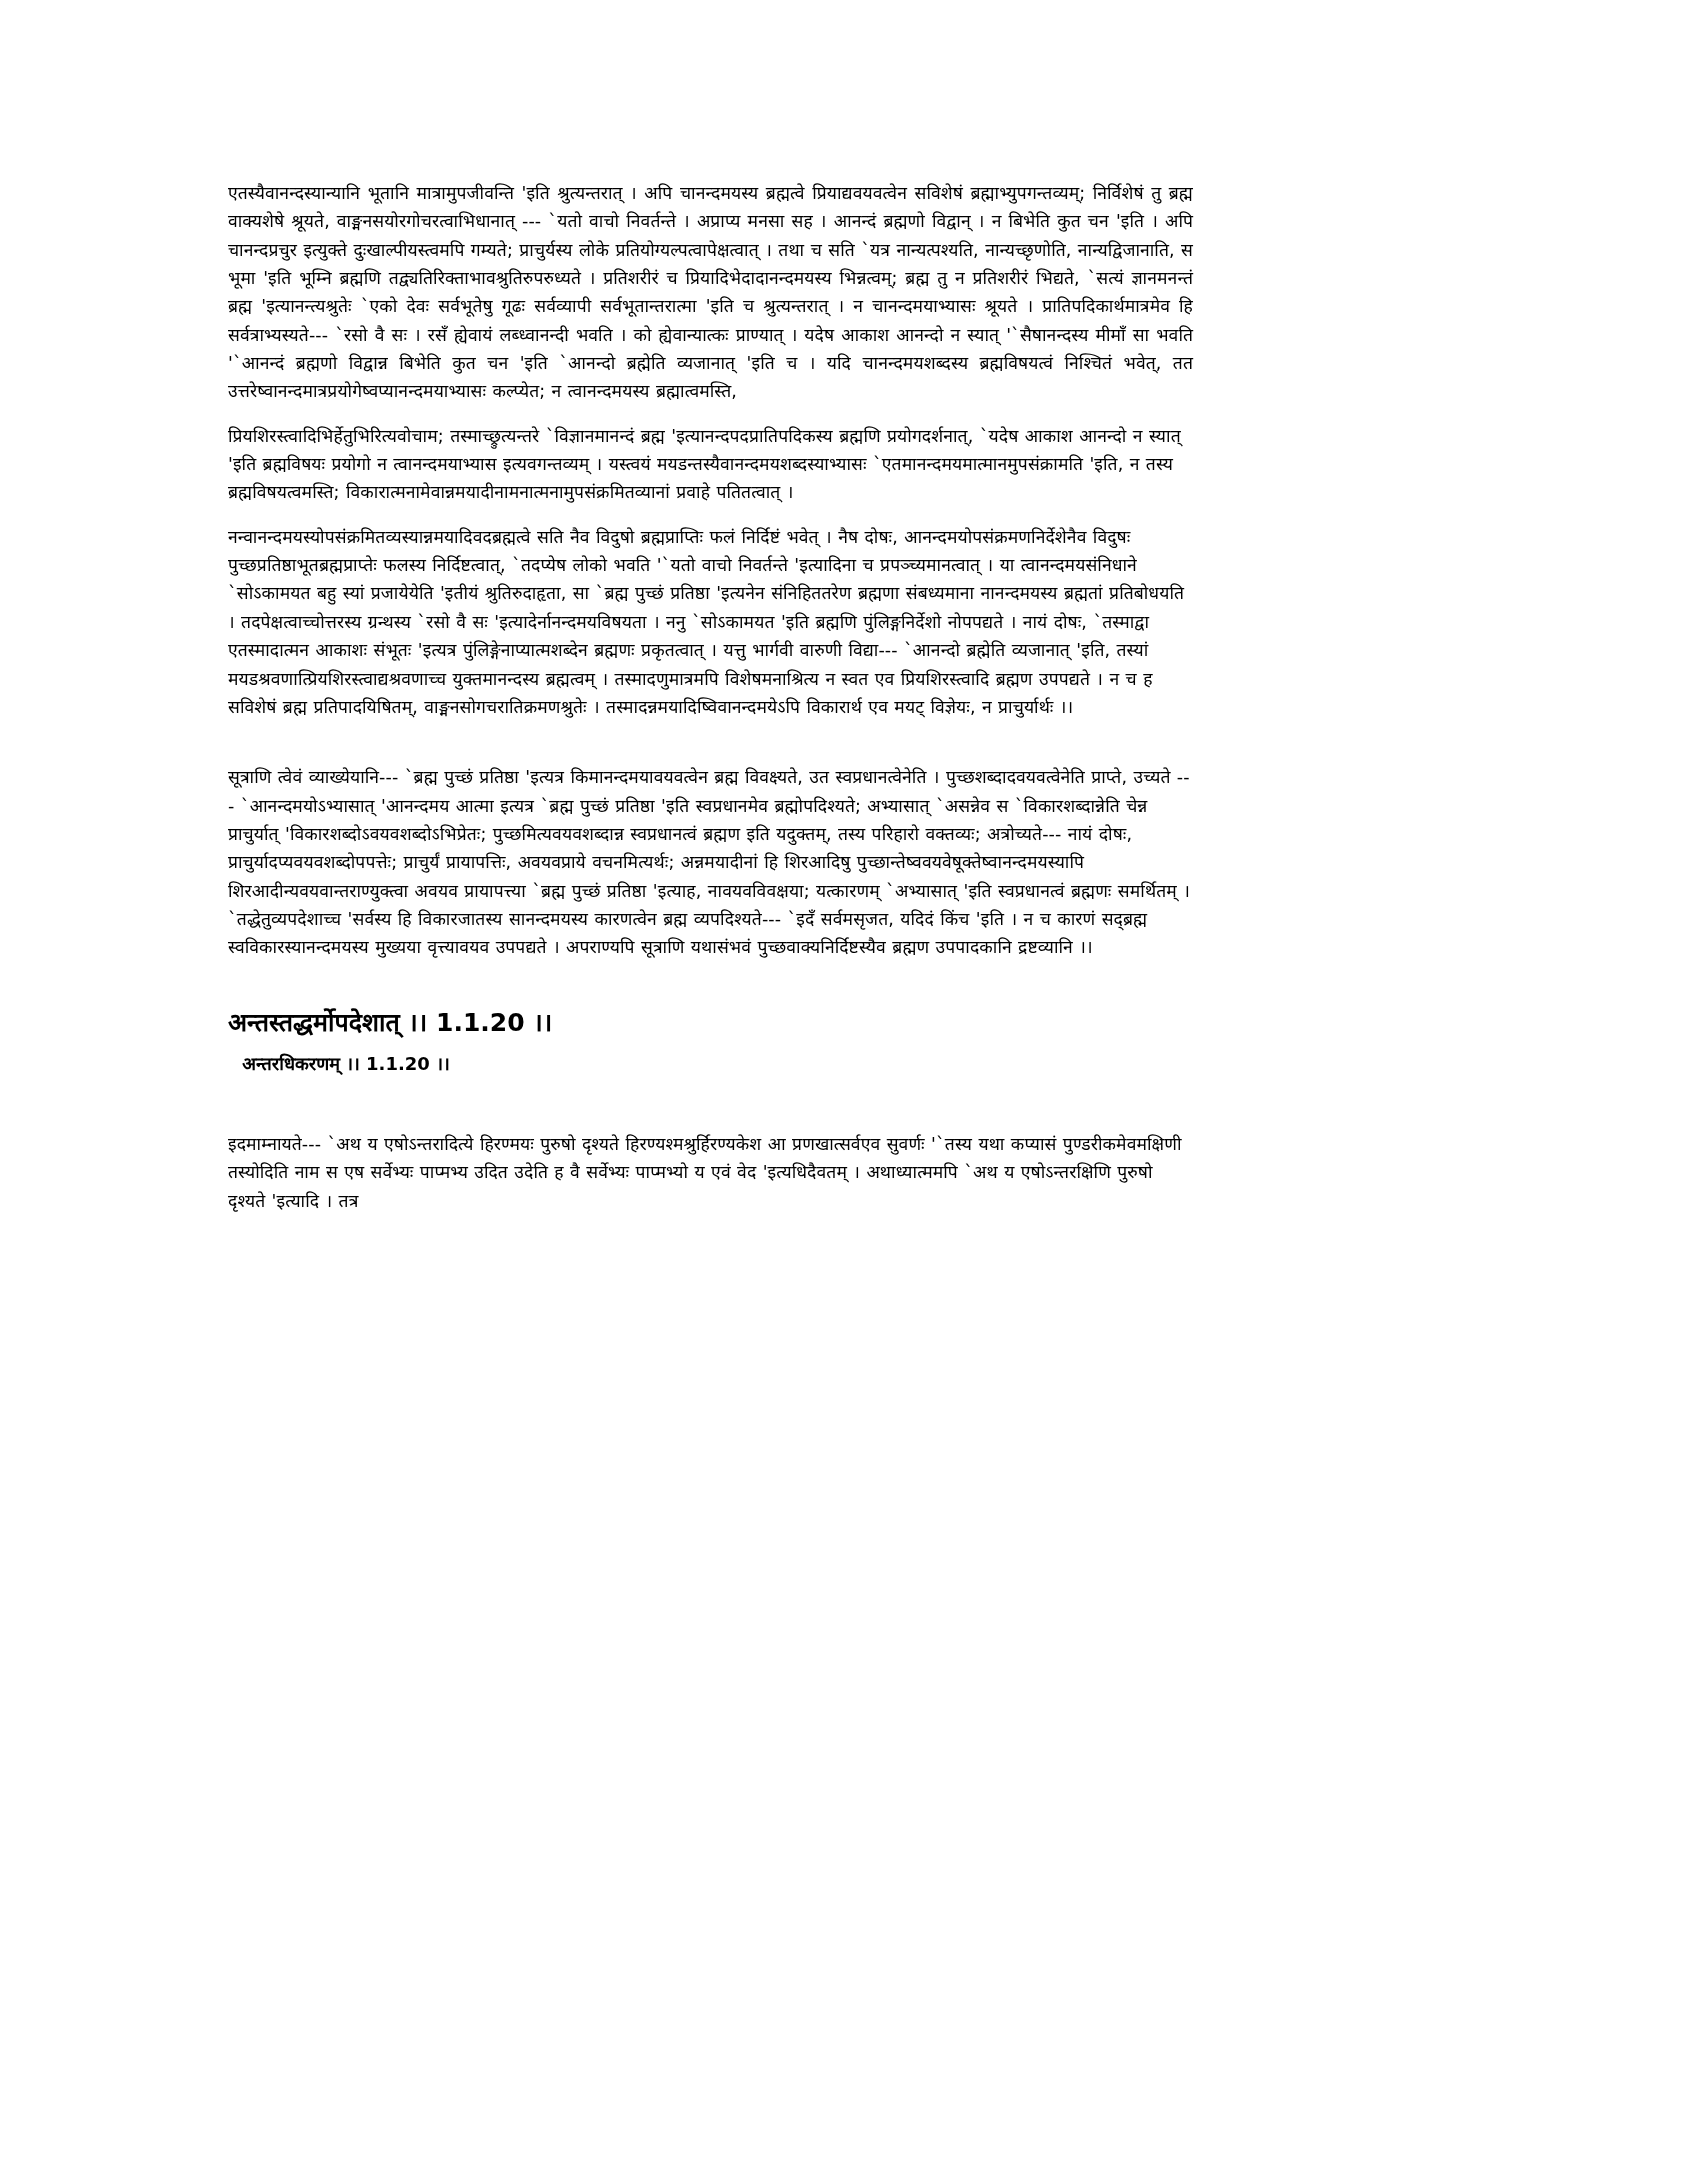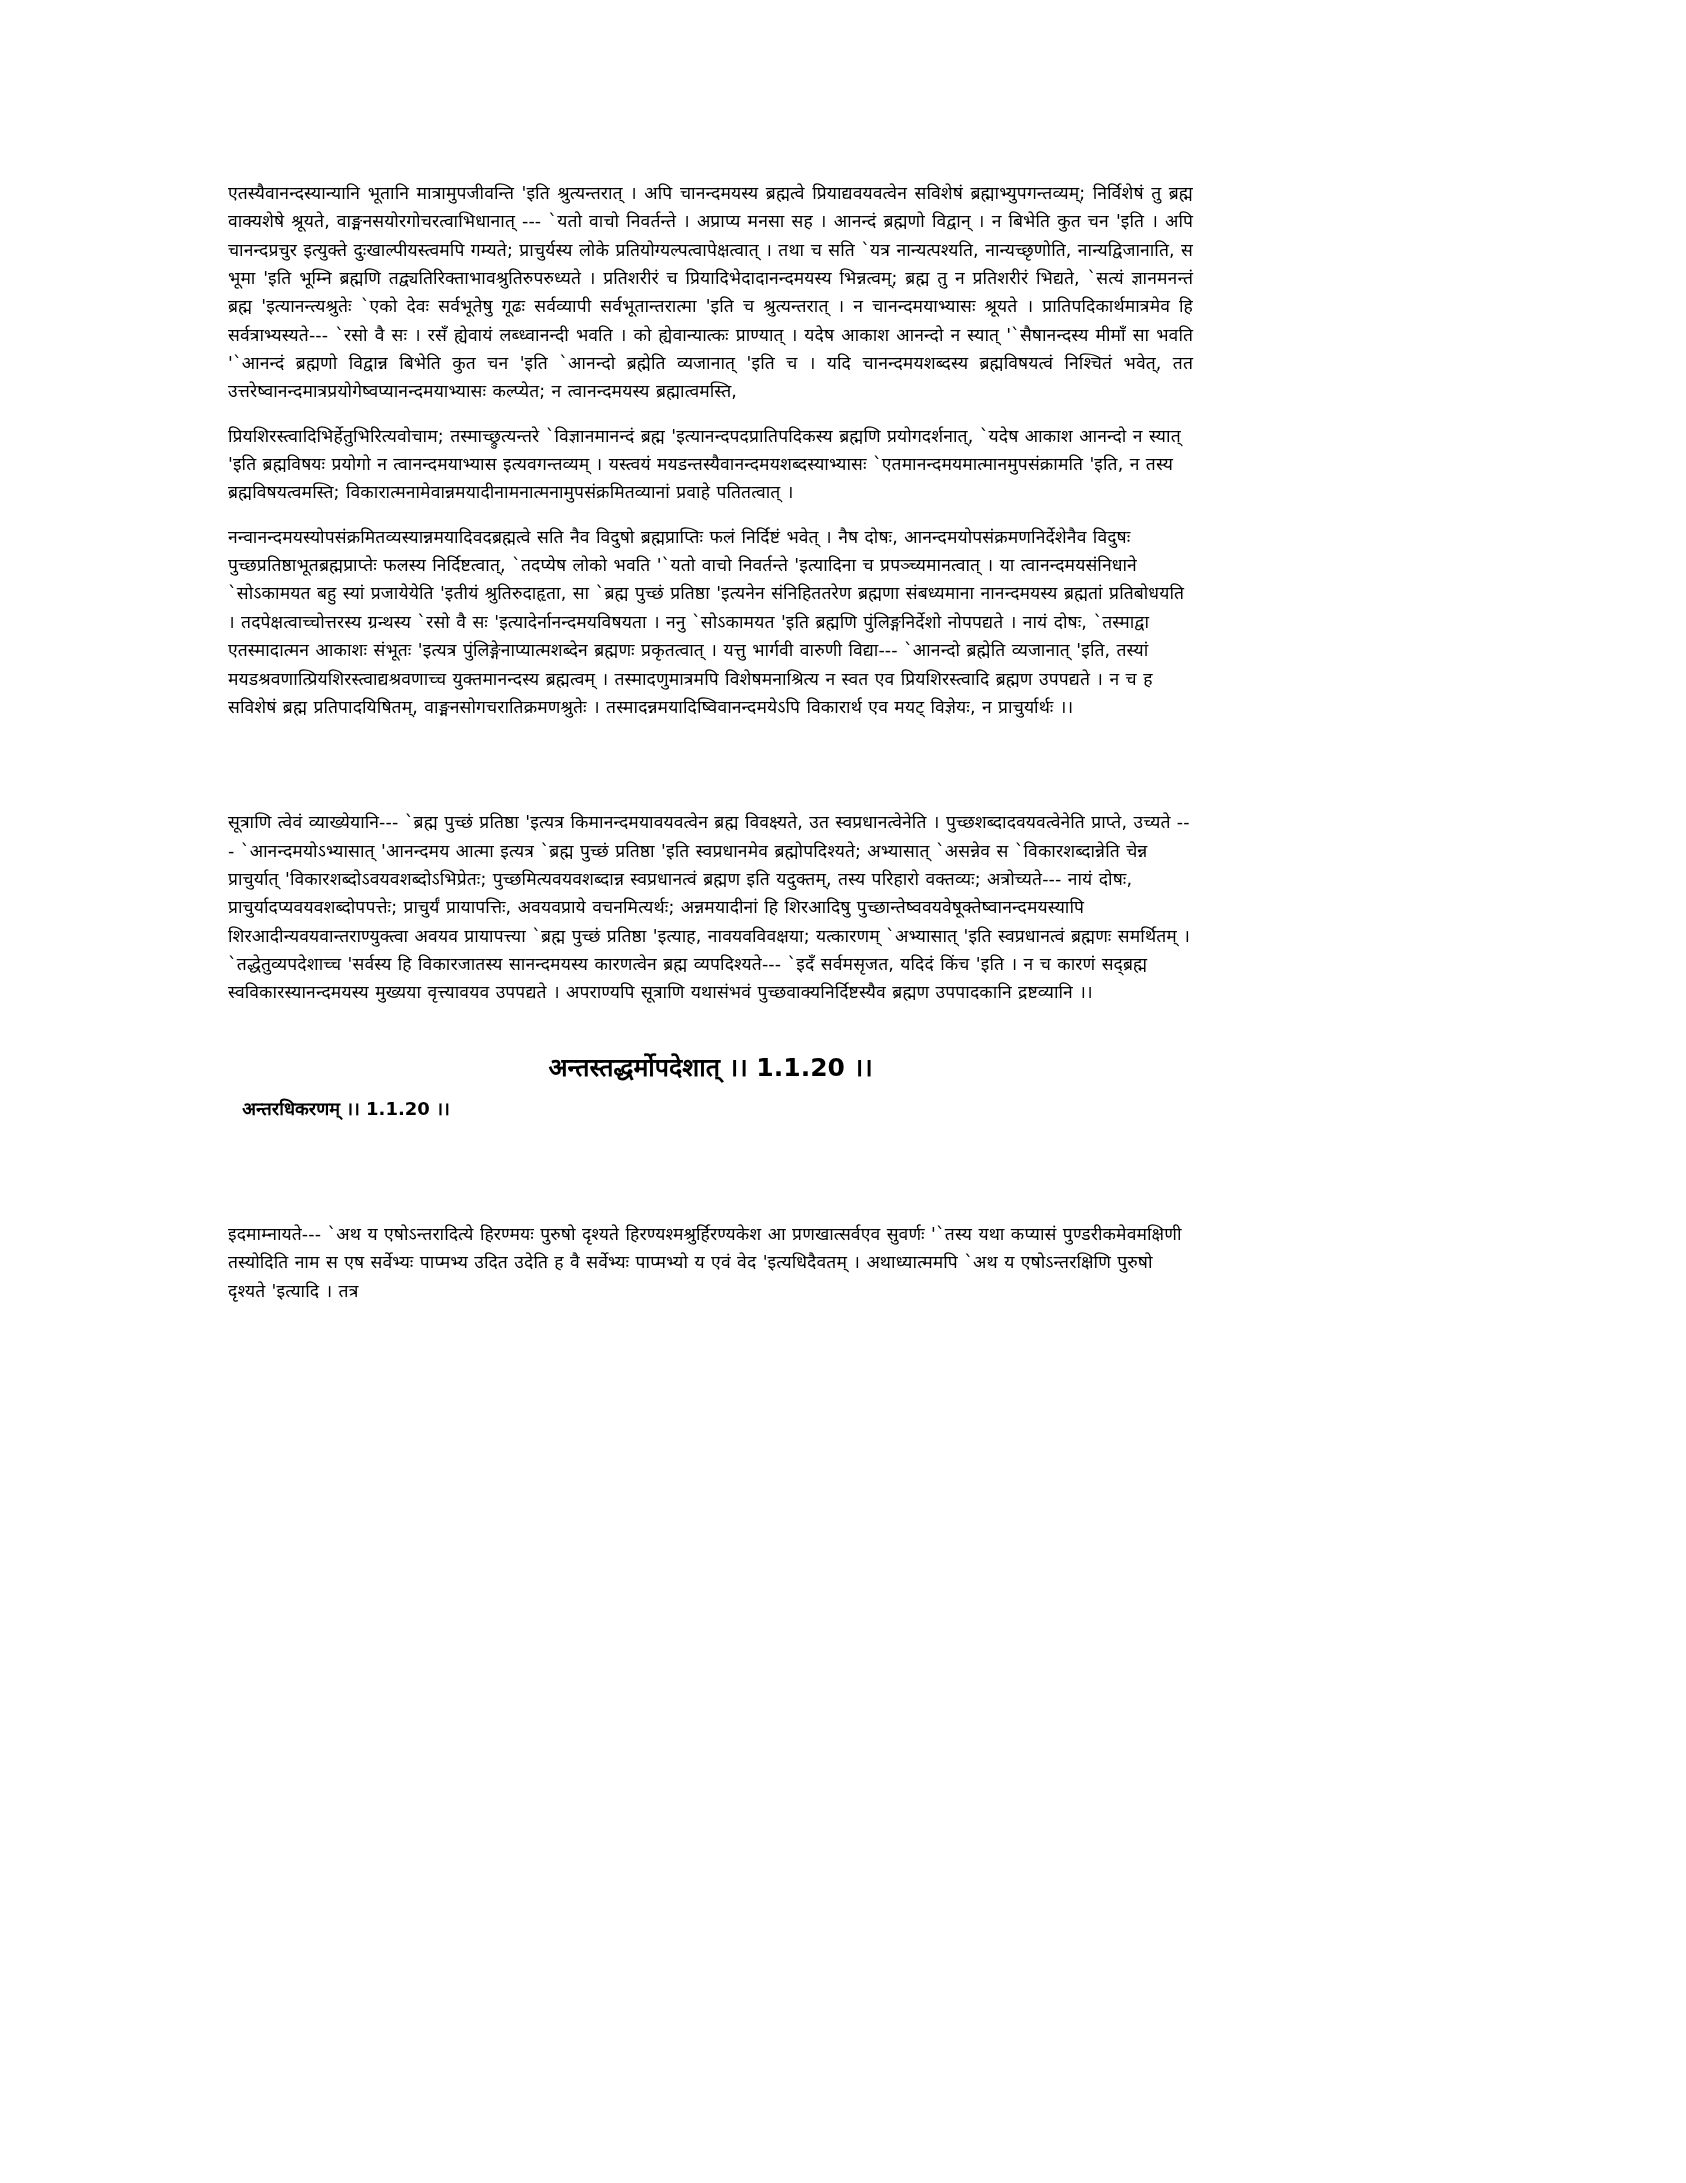--- a/index.html
+++ b/index.html
@@ -28,42 +28,41 @@
     letter-spacing: 0.1px;
     word-spacing: 0.7px;
   }
   .para + .para {
     margin-top: 16px;
   }
   .big-gap {
     height: 42px;
   }
   .section-title {
-    text-align: center;
+    text-align: left;
     font-size: 25px;
     font-weight: 700;
     margin: 0;
     padding: 0;
     line-height: 1.5;
   }
   .section-sub {
     text-align: left;
     font-size: 18px;
     font-weight: 700;
     margin: 9px;
     padding: 0 0 0 5.3px;
     line-height: 1.6;
   }
   .justified {
     text-align: justify;
     text-justify: inter-word;
   }
   .tight {
     text-align: left;
-    margin-top: 45px;
   }
 </style>
 </head>
 <body>
 
 <div class="page">
 
   <div class="para justified">एतस्यैवानन्दस्यान्यानि भूतानि मात्रामुपजीवन्ति 'इति श्रुत्यन्तरात् । अपि चानन्दमयस्य ब्रह्मत्वे प्रियाद्यवयवत्वेन सविशेषं ब्रह्माभ्युपगन्तव्यम्; निर्विशेषं तु ब्रह्म वाक्यशेषे श्रूयते, वाङ्मनसयोरगोचरत्वाभिधानात् --- `यतो वाचो निवर्तन्ते । अप्राप्य मनसा सह । आनन्दं ब्रह्मणो विद्वान् । न बिभेति कुत चन 'इति । अपि चानन्दप्रचुर इत्युक्ते दुःखाल्पीयस्त्वमपि गम्यते; प्राचुर्यस्य लोके प्रतियोग्यल्पत्वापेक्षत्वात् । तथा च सति `यत्र नान्यत्पश्यति, नान्यच्छृणोति, नान्यद्विजानाति, स भूमा 'इति भूम्नि ब्रह्मणि तद्व्यतिरिक्ताभावश्रुतिरुपरुध्यते । प्रतिशरीरं च प्रियादिभेदादानन्दमयस्य भिन्नत्वम्; ब्रह्म तु न प्रतिशरीरं भिद्यते, `सत्यं ज्ञानमनन्तं ब्रह्म 'इत्यानन्त्यश्रुतेः `एको देवः सर्वभूतेषु गूढः सर्वव्यापी सर्वभूतान्तरात्मा 'इति च श्रुत्यन्तरात् । न चानन्दमयाभ्यासः श्रूयते । प्रातिपदिकार्थमात्रमेव हि सर्वत्राभ्यस्यते--- `रसो वै सः । रसँ ह्येवायं लब्ध्वानन्दी भवति । को ह्येवान्यात्कः प्राण्यात् । यदेष आकाश आनन्दो न स्यात् '`सैषानन्दस्य मीमाँ सा भवति '`आनन्दं ब्रह्मणो विद्वान्न बिभेति कुत चन 'इति `आनन्दो ब्रह्मेति व्यजानात् 'इति च । यदि चानन्दमयशब्दस्य ब्रह्मविषयत्वं निश्चितं भवेत्, तत उत्तरेष्वानन्दमात्रप्रयोगेष्वप्यानन्दमयाभ्यासः कल्प्येत; न त्वानन्दमयस्य ब्रह्मात्वमस्ति,</div>
 
   <div class="para tight">प्रियशिरस्त्वादिभिर्हेतुभिरित्यवोचाम; तस्माच्छ्रुत्यन्तरे `विज्ञानमानन्दं ब्रह्म 'इत्यानन्दपदप्रातिपदिकस्य ब्रह्मणि प्रयोगदर्शनात्, `यदेष आकाश आनन्दो न स्यात् 'इति ब्रह्मविषयः प्रयोगो न त्वानन्दमयाभ्यास इत्यवगन्तव्यम् । यस्त्वयं मयडन्तस्यैवानन्दमयशब्दस्याभ्यासः `एतमानन्दमयमात्मानमुपसंक्रामति 'इति, न तस्य ब्रह्मविषयत्वमस्ति; विकारात्मनामेवान्नमयादीनामनात्मनामुपसंक्रमितव्यानां प्रवाहे पतितत्वात् ।</div>

